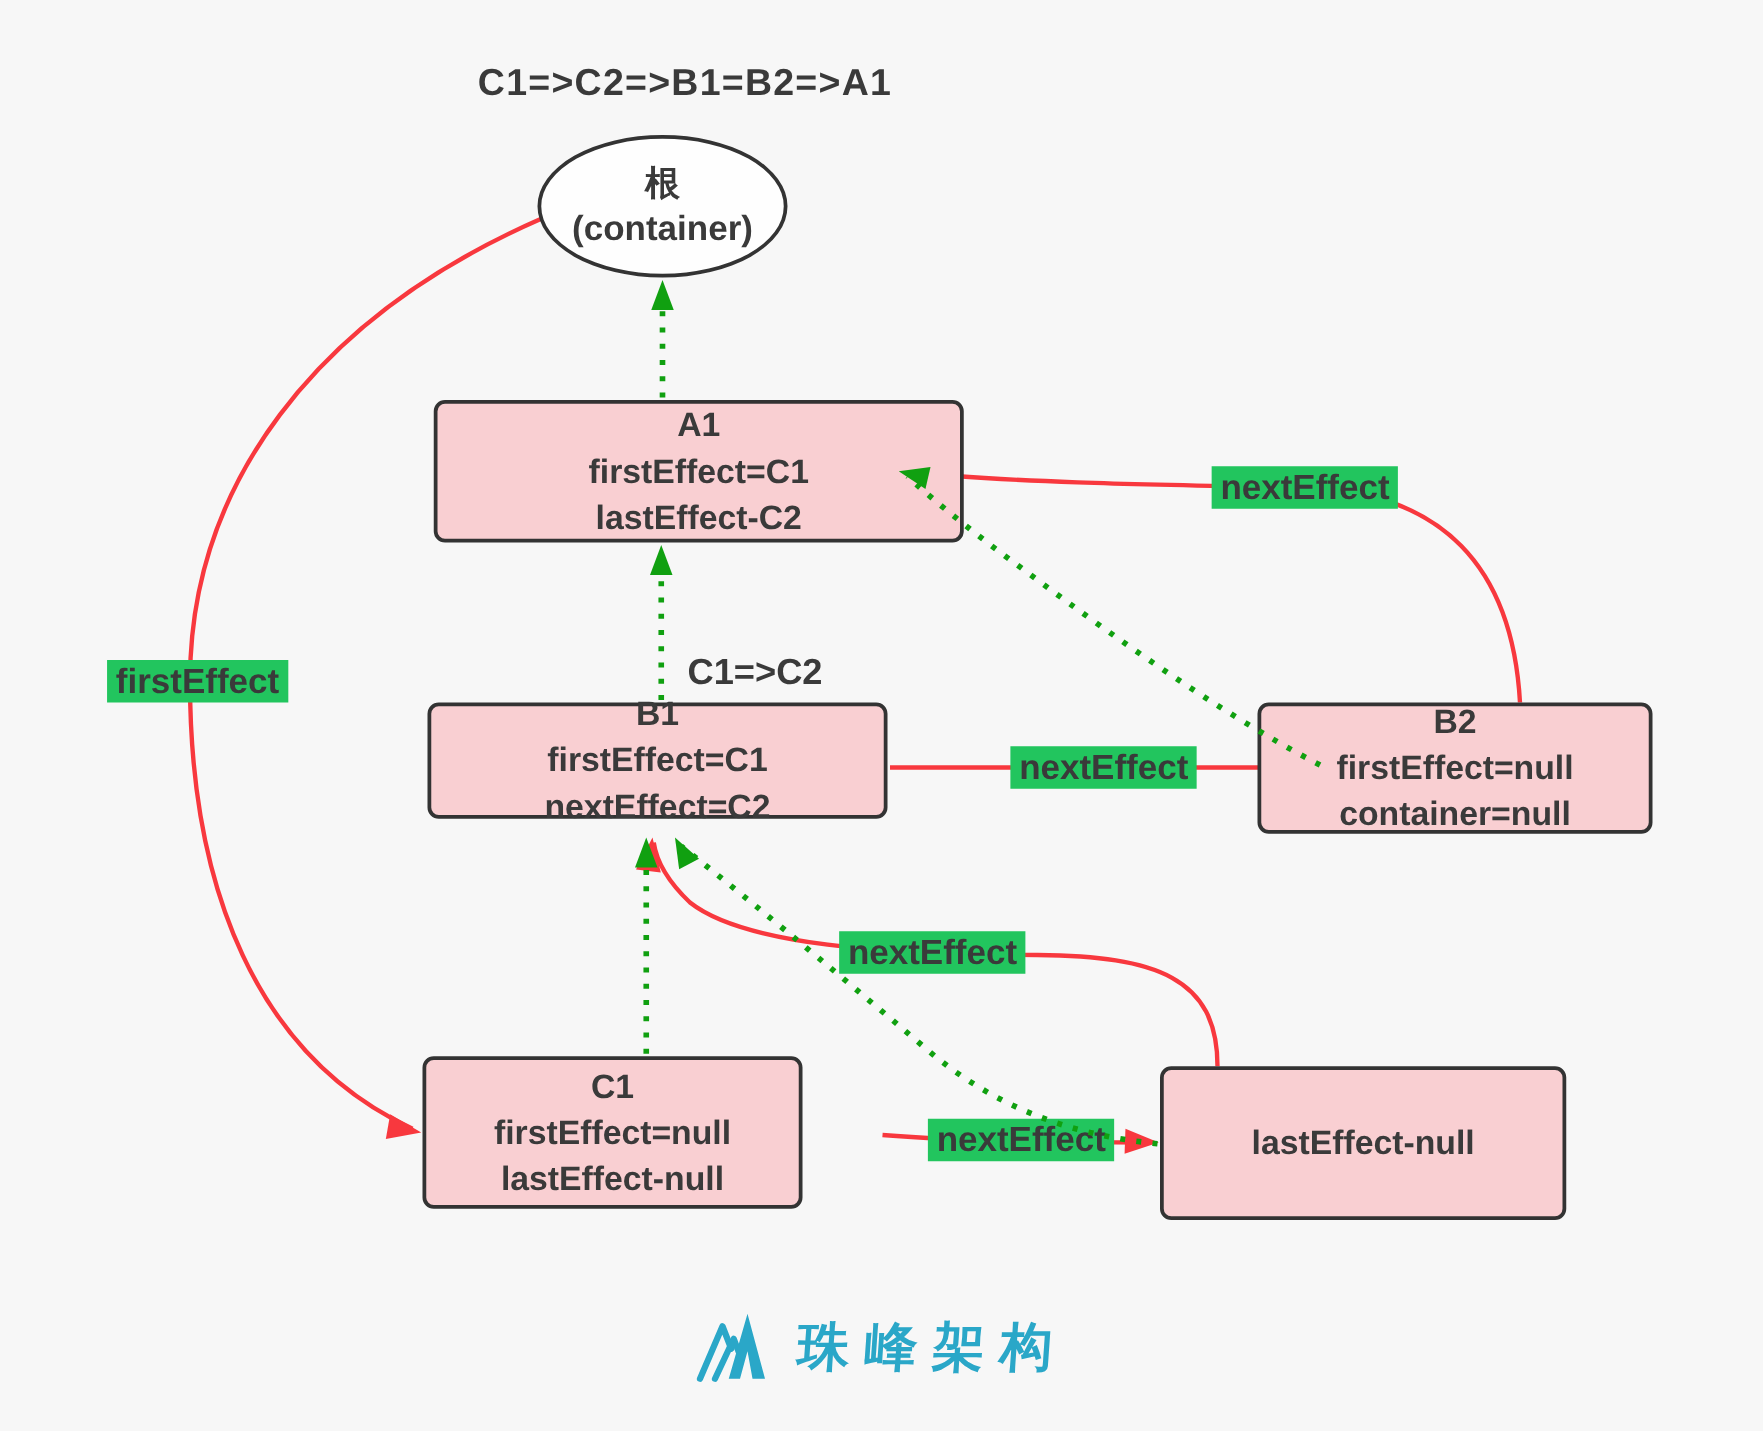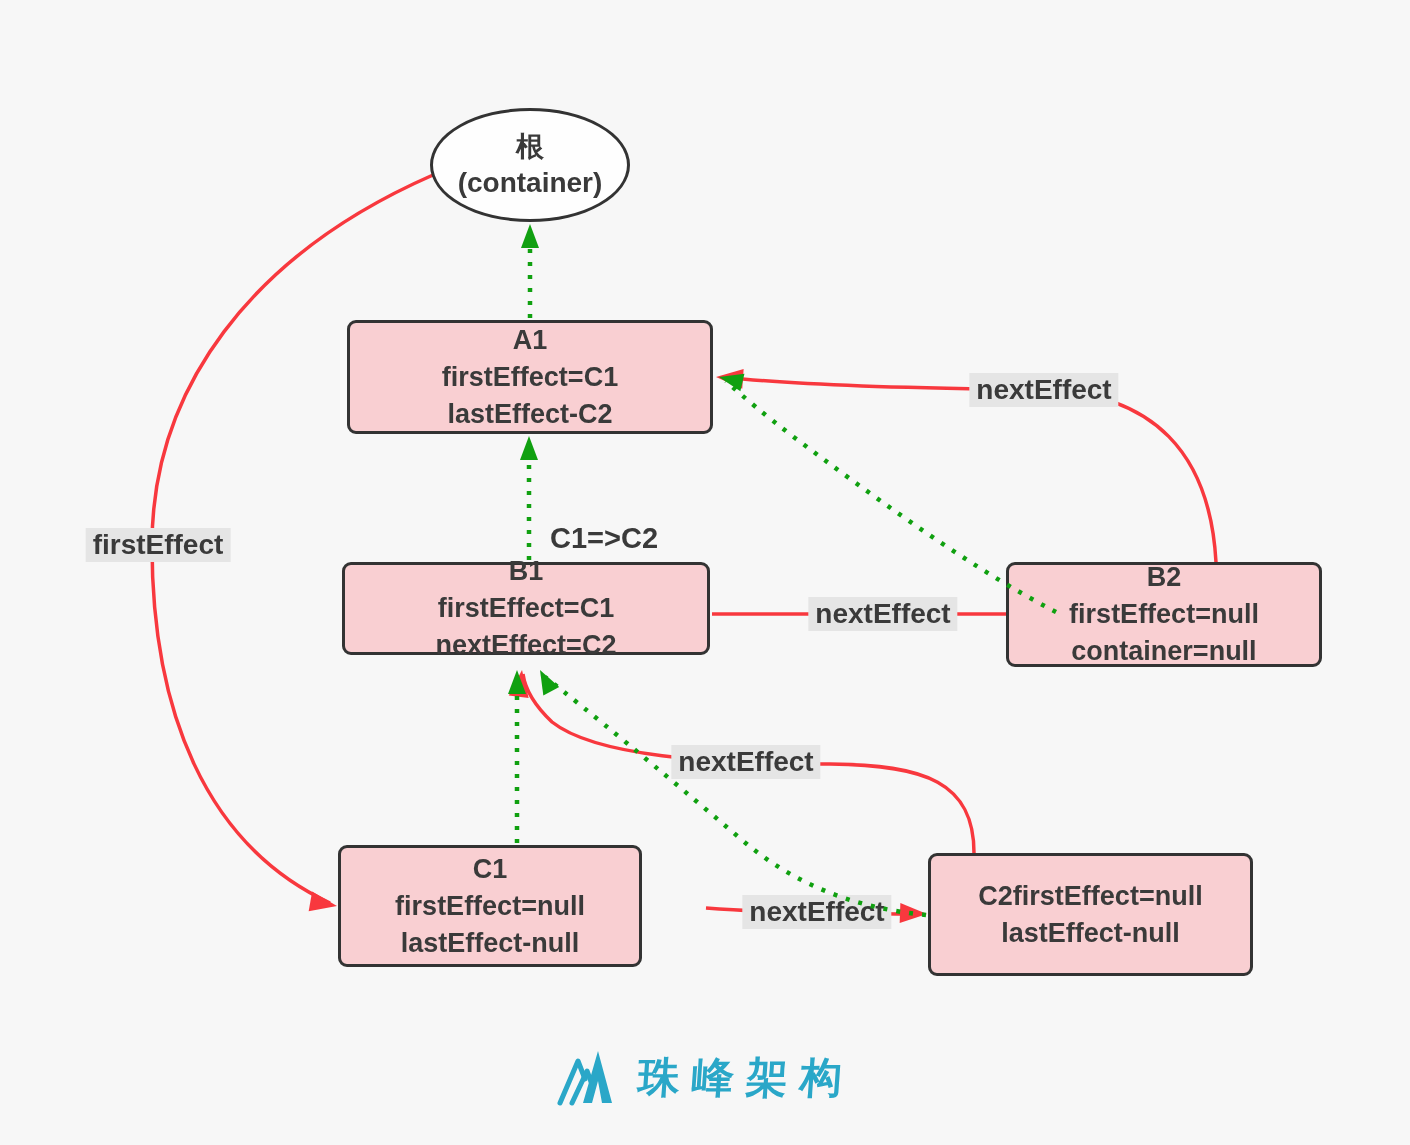--- a/index.html
+++ b/index.html
@@ -24,21 +24,21 @@
     position:absolute;left:430px;top:108px;width:200px;height:114px;
     background:#fefefe;border:3px solid #333333;border-radius:50%;
     display:flex;flex-direction:column;justify-content:center;align-items:center;
     font-size:28px;line-height:36px;z-index:2;box-sizing:border-box;
   }
   .caption{
     position:absolute;font-size:29px;z-index:2;white-space:nowrap;
   }
   .edge-label{
     position:absolute;transform:translate(-50%,-50%);
-    background:#e5e5e5;padding:1px 7px;font-size:28px;z-index:2;white-space:nowrap;
+    background:#22c55e;padding:1px 7px;font-size:28px;z-index:2;white-space:nowrap;
   }
   .logo{
     position:absolute;left:0;top:1038px;width:1410px;height:80px;
     display:flex;justify-content:center;align-items:center;gap:16px;z-index:2;
   }
   .logo-text{
     color:#2aa7c8;font-size:42px;font-weight:bold;letter-spacing:12px;
     transform:skewX(-4deg);
   }
 </style>
@@ -57,29 +57,30 @@
     </g>
     <g fill="#f8383e">
       <polygon points="0,0 -27,10 -27,-10" transform="translate(337,906) rotate(10)"></polygon>
       <polygon points="0,0 -27,10 -27,-10" transform="translate(1056,614)"></polygon>
       <polygon points="0,0 -27,10 -27,-10" transform="translate(927,914) rotate(2)"></polygon>
       <polygon points="0,0 -27,10 -27,-10" transform="translate(716,377) rotate(184)"></polygon>
       <polygon points="0,0 -27,10 -27,-10" transform="translate(522,670) rotate(-83)"></polygon>
     </g>
   </svg>
 
+  <div class="flow-title">C1=&gt;C2=&gt;B1=B2=&gt;A1</div>
 
   <div class="root-node">
     <div>根</div>
     <div>(container)</div>
   </div>
 
   <div class="caption" style="left:550px;top:522px">C1=&gt;C2</div>
 
-  <div class="node" style="left:347px;top:320px;width:366px;height:114px">
+  <div class="node" style="left:347px;top:320px;width:424px;height:114px">
     <div>A1</div>
     <div>firstEffect=C1</div>
     <div>lastEffect-C2</div>
   </div>
 
   <div class="node" style="left:342px;top:562px;width:368px;height:93px">
     <div>B1</div>
     <div>firstEffect=C1</div>
     <div>nextEffect=C2</div>
   </div>
@@ -90,21 +91,20 @@
     <div>container=null</div>
   </div>
 
   <div class="node" style="left:338px;top:845px;width:304px;height:122px">
     <div>C1</div>
     <div>firstEffect=null</div>
     <div>lastEffect-null</div>
   </div>
 
   <div class="node" style="left:928px;top:853px;width:325px;height:123px">
-    <div>C2firstEffect=null</div>
     <div>lastEffect-null</div>
   </div>
 
   <div class="edge-label" style="left:158px;top:545px">firstEffect</div>
   <div class="edge-label" style="left:883px;top:614px">nextEffect</div>
   <div class="edge-label" style="left:1044px;top:390px">nextEffect</div>
   <div class="edge-label" style="left:746px;top:762px">nextEffect</div>
   <div class="edge-label" style="left:817px;top:912px">nextEffect</div>
 
   <svg class="layer" width="1410" height="1145" style="z-index:3">

